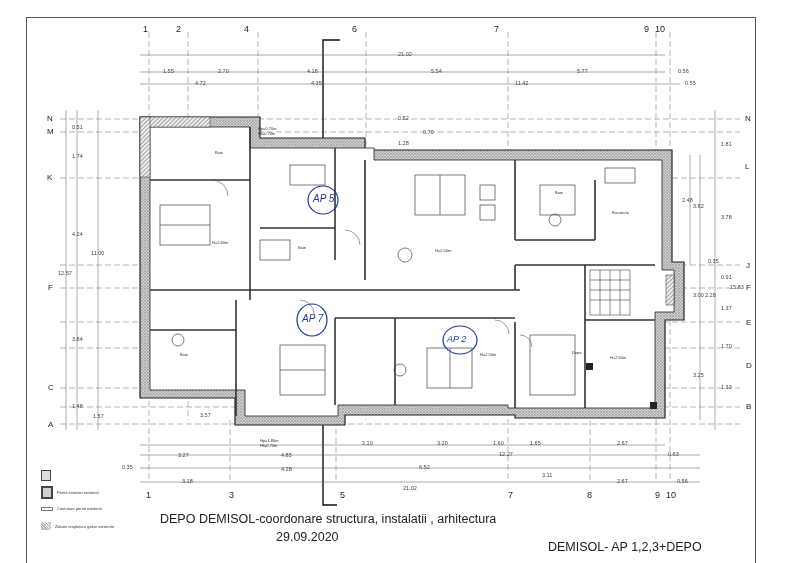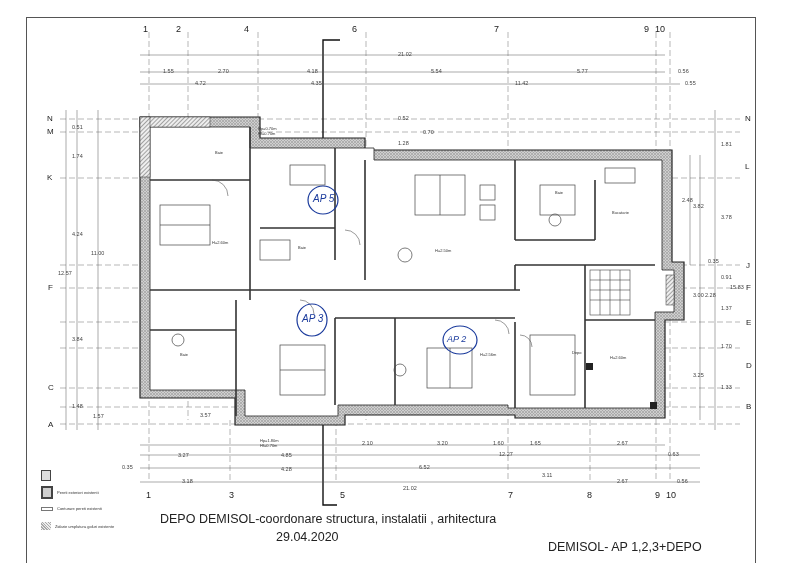--- a/index.html
+++ b/index.html
@@ -247,21 +247,21 @@
   <span style="position:absolute;left:677px;top:478px;">0.56</span>
   <span style="position:absolute;left:182px;top:478px;">3.18</span>
   <span style="position:absolute;left:403px;top:485px;">21.02</span>
   <span style="position:absolute;left:398px;top:115px;">0.52</span>
   <span style="position:absolute;left:423px;top:129px;">0.70</span>
   <span style="position:absolute;left:398px;top:140px;">1.28</span>
   <span style="position:absolute;left:200px;top:412px;">3.57</span>
 </div>
 
 <div style="position:absolute;left:313px;top:193px;font-size:10px;color:#1a3a9c;font-style:italic;">AP 5</div>
-<div style="position:absolute;left:302px;top:313px;font-size:10px;color:#1a3a9c;font-style:italic;">AP 3</div>
+<div style="position:absolute;left:302px;top:313px;font-size:10px;color:#1a3a9c;font-style:italic;">AP 7</div>
 <div style="position:absolute;left:447px;top:334px;font-size:9px;color:#1a3a9c;font-style:italic;">AP 2</div>
 
 <div style="font-size:4px;color:#333;">
   <span style="position:absolute;left:215px;top:150px;">Baie</span>
   <span style="position:absolute;left:298px;top:245px;">Baie</span>
   <span style="position:absolute;left:555px;top:190px;">Baie</span>
   <span style="position:absolute;left:180px;top:352px;">Baie</span>
   <span style="position:absolute;left:612px;top:210px;">Bucatarie</span>
   <span style="position:absolute;left:572px;top:350px;">Depo</span>
   <span style="position:absolute;left:435px;top:248px;">H=2.50m</span>
@@ -287,14 +287,14 @@
     <span class="legend-swatch line"></span>
     <span>Conturare pereti existenti</span>
   </div>
   <div class="legend-item" style="left:41px;top:522px;">
     <span class="legend-swatch hatch"></span>
     <span>Zidarie umplutura goluri existente</span>
   </div>
 </div>
 
 <div class="title">DEPO DEMISOL-coordonare structura, instalatii , arhitectura</div>
-<div class="date">29.04.2020</div>
+<div class="date">29.09.2020</div>
 <div class="subtitle">DEMISOL- AP 1,2,3+DEPO</div>
 
 </body></html>

